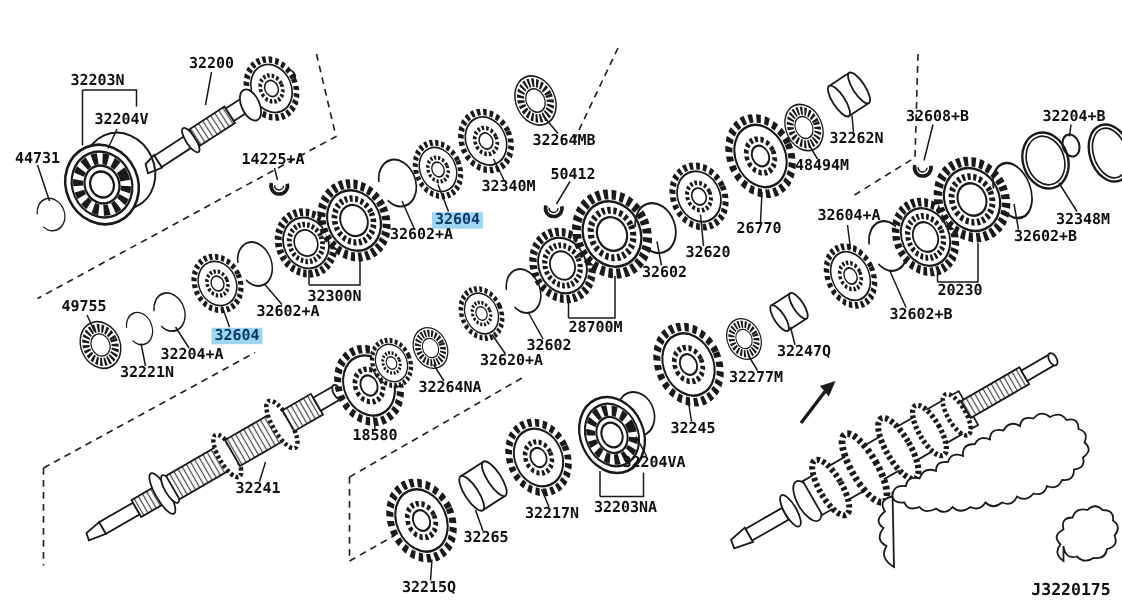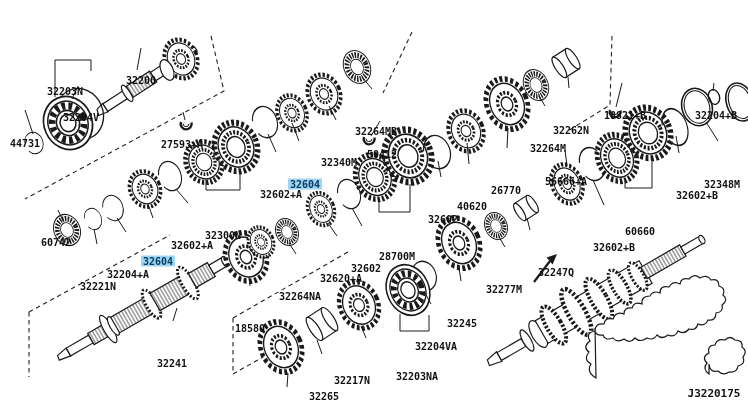--- a/index.html
+++ b/index.html
@@ -1,20 +1,20 @@
 <!DOCTYPE html>
 <html><head>
 <meta charset="utf-8">
 <style>
   html,body{margin:0;padding:0;background:#fff;}
   #stage{position:relative;width:748px;height:409px;background:#fff;overflow:hidden;
          font-family:"DejaVu Sans Mono","Liberation Mono",monospace;}
   #art{position:absolute;left:0;top:0;}
   .pl{position:absolute;transform:translate(-50%,-50%);font:bold 10px "DejaVu Sans Mono","Liberation Mono",monospace;
-      color:#101010;white-space:nowrap;letter-spacing:0;margin-top:37px;}
+      color:#101010;white-space:nowrap;letter-spacing:0;}
   .pl.hl{background:#9ed5f0;color:#0b3a66;padding:0 2px;}
   .code{position:absolute;transform:translate(-50%,-50%);font:bold 11px "DejaVu Sans Mono","Liberation Mono",monospace;color:#101010;}
   svg *{vector-effect:none;}
 </style>
 </head>
 <body>
 
 <div id="stage">
 
 <svg id="art" width="748" height="409" viewBox="0 0 748 409">
@@ -196,54 +196,54 @@
   <g>
     <line x1="534" y1="282" x2="550" y2="261" stroke="#1a1a1a" stroke-width="2.2"></line>
     <polygon points="557,254 552.6,264.4 546.6,257.4" fill="#1a1a1a"></polygon>
   </g>
 </svg>
 
 <div class="pl" style="left:65px;top:54px">32203N</div>
 <div class="pl" style="left:141px;top:43px">32200</div>
 <div class="pl" style="left:81px;top:80px">32204V</div>
 <div class="pl" style="left:25px;top:106px">44731</div>
-<div class="pl" style="left:182px;top:107px">27593+A</div>
+<div class="pl" style="left:182px;top:107px">14225+A</div>
 <div class="pl" style="left:376px;top:94px">32264MB</div>
 <div class="pl" style="left:339px;top:125px">32340M</div>
 <div class="pl" style="left:382px;top:117px">50412</div>
 <div class="pl hl" style="left:305px;top:147px">32604</div>
 <div class="pl" style="left:281px;top:157px">32602+A</div>
-<div class="pl" style="left:472px;top:169px">40620</div>
+<div class="pl" style="left:472px;top:169px">32620</div>
 <div class="pl" style="left:443px;top:182px">32602</div>
 <div class="pl" style="left:571px;top:93px">32262N</div>
-<div class="pl" style="left:548px;top:111px">32264M</div>
-<div class="pl" style="left:625px;top:78px">18821+B</div>
+<div class="pl" style="left:548px;top:111px">48494M</div>
+<div class="pl" style="left:625px;top:78px">32608+B</div>
 <div class="pl" style="left:716px;top:78px">32204+B</div>
 <div class="pl" style="left:722px;top:147px">32348M</div>
 <div class="pl" style="left:697px;top:158px">32602+B</div>
-<div class="pl" style="left:566px;top:144px">56666+A</div>
-<div class="pl" style="left:640px;top:194px">60660</div>
+<div class="pl" style="left:566px;top:144px">32604+A</div>
+<div class="pl" style="left:640px;top:194px">20230</div>
 <div class="pl" style="left:614px;top:210px">32602+B</div>
 <div class="pl" style="left:506px;top:153px">26770</div>
-<div class="pl" style="left:56px;top:205px">60742</div>
+<div class="pl" style="left:56px;top:205px">49755</div>
 <div class="pl" style="left:223px;top:198px">32300N</div>
 <div class="pl" style="left:192px;top:208px">32602+A</div>
 <div class="pl hl" style="left:158px;top:224px">32604</div>
 <div class="pl" style="left:128px;top:237px">32204+A</div>
 <div class="pl" style="left:98px;top:249px">32221N</div>
 <div class="pl" style="left:366px;top:231px">32602</div>
 <div class="pl" style="left:397px;top:219px">28700M</div>
 <div class="pl" style="left:341px;top:241px">32620+A</div>
 <div class="pl" style="left:300px;top:259px">32264NA</div>
 <div class="pl" style="left:250px;top:291px">18580</div>
 <div class="pl" style="left:462px;top:286px">32245</div>
 <div class="pl" style="left:436px;top:309px">32204VA</div>
 <div class="pl" style="left:417px;top:339px">32203NA</div>
-<div class="pl" style="left:352px;top:343px">32217N</div>
+<div class="pl" style="left:368px;top:343px">32217N</div>
 <div class="pl" style="left:324px;top:359px">32265</div>
 <div class="pl" style="left:286px;top:392px">32215Q</div>
 <div class="pl" style="left:172px;top:326px">32241</div>
-<div class="pl" style="left:556px;top:235px">32247Q</div>
+<div class="pl" style="left:536px;top:235px">32247Q</div>
 <div class="pl" style="left:504px;top:252px">32277M</div>
 
 <div class="code" style="left:714px;top:393px">J3220175</div>
 
 </div>
 
 </body></html>

